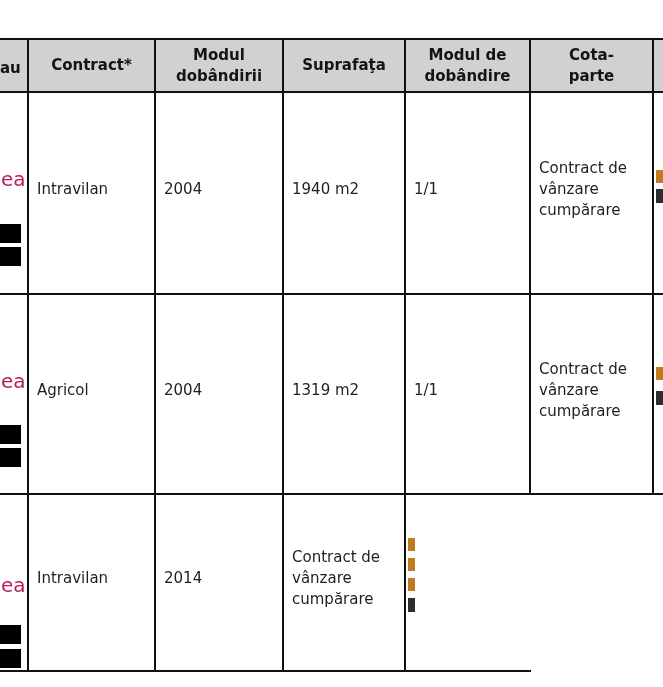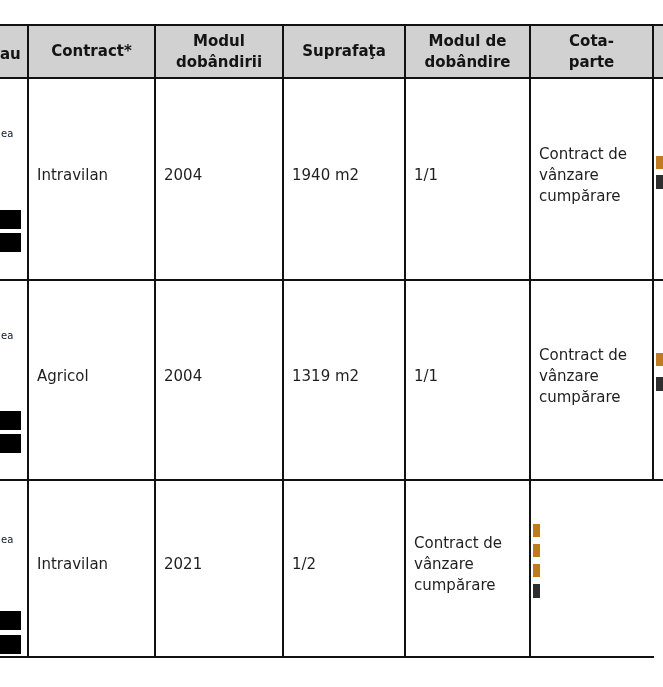--- a/index.html
+++ b/index.html
@@ -6,21 +6,21 @@
   #canvas{
     position:relative;
     width:663px;height:687px;
     background:#ffffff;
     overflow:hidden;
     font-family:"DejaVu Sans","Liberation Sans",sans-serif;
     color:#1f1f1f;
   }
   
   .tbl{
-    position:absolute;left:0;top:24px;width:663px;
+    position:absolute;left:0;top:38px;width:663px;
     display:grid;
     grid-template-columns:29px 127px 128px 122px 125px 123px 9px;
     grid-template-rows:53px 202px 200px 177px;
     border-top:2px solid #111;
   }
   .cell{
     box-sizing:border-box;
     position:relative;
     border-right:2px solid #111;
     border-bottom:2px solid #111;
@@ -38,21 +38,21 @@
     background:#d1d1d1;
     font-weight:bold;
     justify-content:center;
     text-align:center;
     padding:2px;
     white-space:pre-line;
     color:#141414;
   }
   .zone-frag{
     position:absolute;left:1px;
-    font-size:10px;color:#0f172a;
+    font-size:20px;color:#be185d;margin-top:32px;
   }
   .hdr-frag{
     position:absolute;left:0;top:18px;
     font-weight:bold;font-size:15px;color:#141414;
   }
   .redaction{
     position:absolute;left:-2px;width:23px;height:19px;
     background:#000;
   }
   .frag{
@@ -120,22 +120,21 @@
       <span class="frag orange" style="top:72px;"></span>
       <span class="frag dark" style="top:96px;"></span>
     </div>
 
     <div class="cell cut">
       <span class="zone-frag" style="top:48px;">ea</span>
       <span class="redaction" style="top:130px;"></span>
       <span class="redaction" style="top:154px;"></span>
     </div>
     <div class="cell">Intravilan</div>
-    <div class="cell">2021</div>
-    <div class="cell">1/2</div>
+    <div class="cell">2014</div>
     <div class="cell acq">Contract de vânzare cumpărare</div>
     <div class="cell last">
       <span class="frag orange" style="top:43px;"></span>
       <span class="frag orange" style="top:63px;"></span>
       <span class="frag orange" style="top:83px;"></span>
       <span class="frag dark" style="top:103px;"></span>
     </div>
 
   </div>
 </div>

